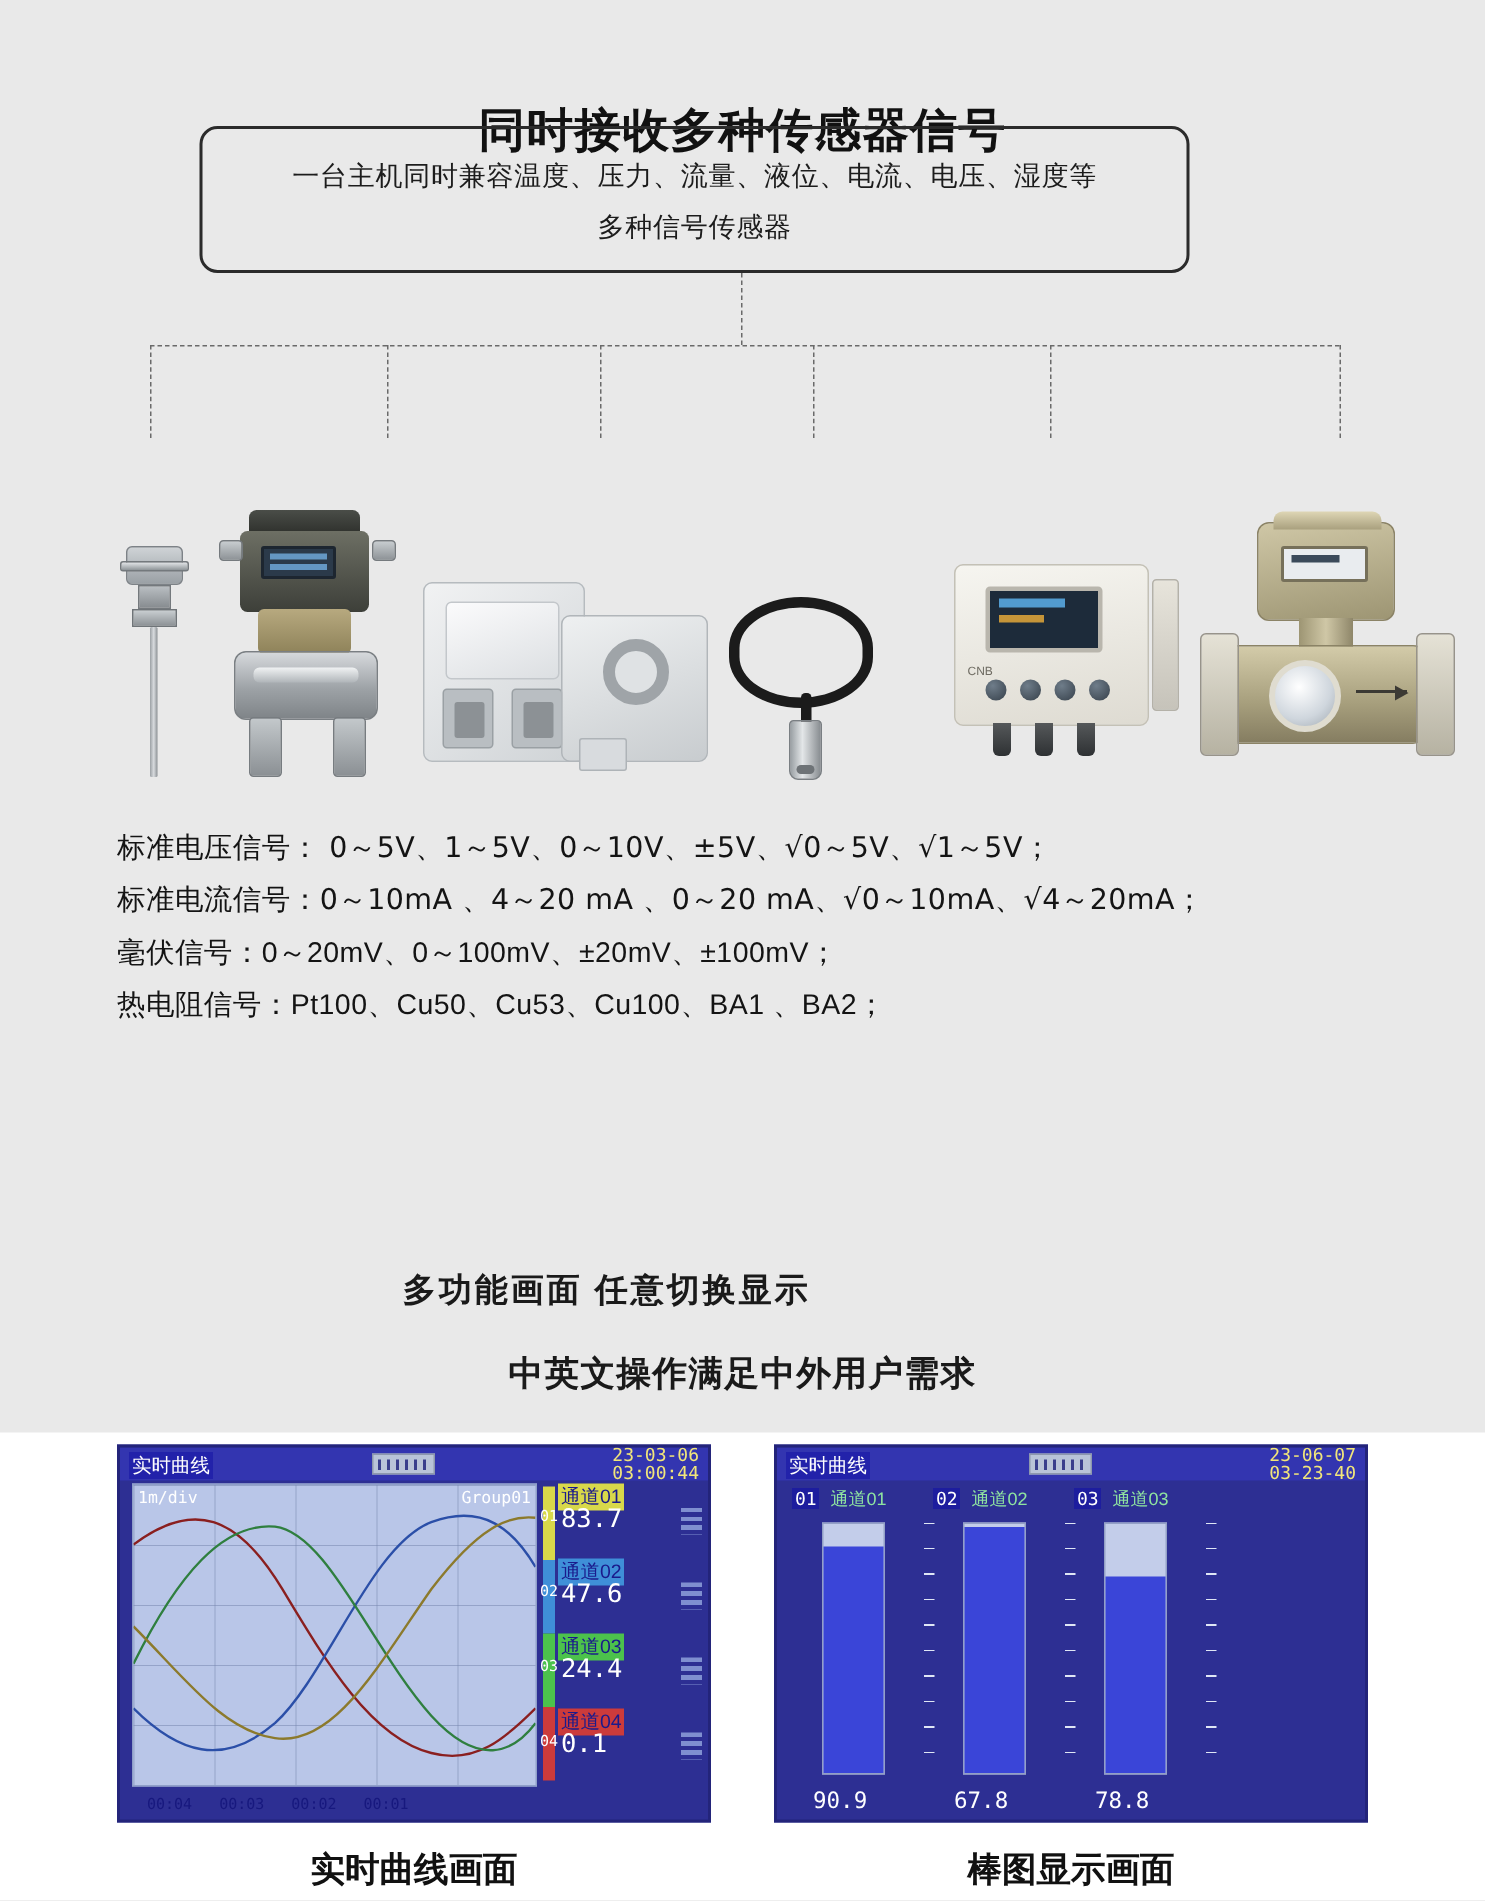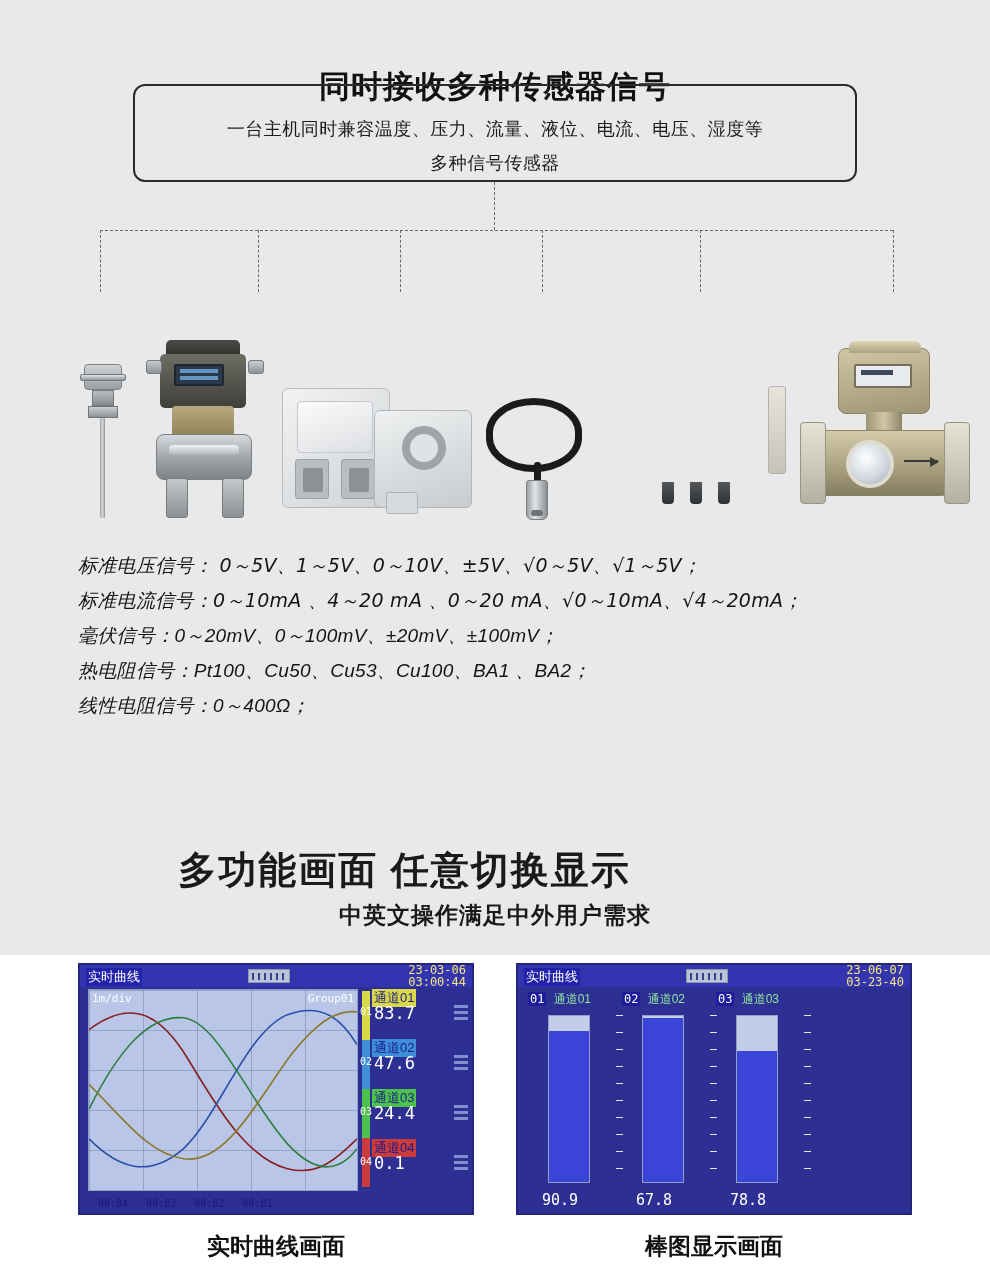--- a/index.html
+++ b/index.html
@@ -24,25 +24,25 @@
     font-size: 31px;
     font-weight: bold;
     letter-spacing: 1px;
     color: #111;
     margin-top: 48px;
   }
 
   .callout {
     position: absolute;
     top: 84px; left: 133px;
-    width: 724px; height: 98px;
+    width: 660px; height: 98px;
     border: 2px solid #2b2b2b;
     border-radius: 12px;
     background: transparent;
-    padding-top: 26px;
+    padding-top: 14px;
   }
   .callout .line {
     text-align: center;
     font-size: 18px;
     line-height: 34px;
     color: #1c1c1c;
     letter-spacing: 0.5px;
   }
 
   
@@ -289,28 +289,27 @@
   
   .specs {
     position: absolute; top: 548px; left: 78px; width: 860px;
   }
   .specs .row {
     font-size: 19px;
     line-height: 35px;
     color: #141414;
     white-space: nowrap;
     letter-spacing: 0.3px;
-    font-style: italic;
   }
   .rad { font-family: "DejaVu Sans", sans-serif; }
 
   
   .h2 {
     position: absolute; top: 845px; left: 0; width: 809px;
-    text-align: center; font-size: 38px; font-weight: bold; letter-spacing: 2px;
+    text-align: center; font-size: 22px; font-weight: bold; letter-spacing: 2px;
   }
   .h2sub {
     position: absolute; top: 900px; left: 0; width: 990px;
     text-align: center; font-size: 23px; font-weight: bold; letter-spacing: 1px;
   }
 
   
   .sec3 {
     position: absolute; top: 955px; left: 0; width: 990px; height: 312px;
     background: #ffffff;
@@ -488,20 +487,33 @@
       <div class="term"></div>
     </div>
 
     <div class="dev d4">
       <div class="cable"></div>
       <div class="tail"></div>
       <div class="probe"></div>
     </div>
 
     <div class="dev d5">
+      <div class="box">
+        <div class="disp">
+            <b></b>
+            <i></i>
+          </div>
+        <div class="brand">CNB</div>
+        <div class="btnrow">
+          <span></span>
+          <span></span>
+          <span></span>
+          <span></span>
+        </div>
+      </div>
       <div class="hinge"></div>
       <div class="glandrow">
         <span></span>
         <span></span>
         <span></span>
       </div>
     </div>
 
     <div class="dev d6">
       <div class="headbox"></div>
@@ -516,21 +528,20 @@
       <div class="arrow"></div>
     </div>
 
   </div>
 
   <div class="specs">
     <div class="row rad">标准电压信号：  0～5V、1～5V、0～10V、±5V、√0～5V、√1～5V；</div>
     <div class="row rad">标准电流信号：0～10mA 、4～20 mA 、0～20 mA、√0～10mA、√4～20mA；</div>
     <div class="row">毫伏信号：0～20mV、0～100mV、±20mV、±100mV；</div>
     <div class="row">热电阻信号：Pt100、Cu50、Cu53、Cu100、BA1 、BA2；</div>
-    <div class="row">线性电阻信号：0～400Ω；</div>
   </div>
 
   <div class="h2">多功能画面 任意切换显示</div>
   <div class="h2sub">中英文操作满足中外用户需求</div>
 </div>
 
 <div class="sec3">
 
   <div class="panel left">
     <div class="screen">

